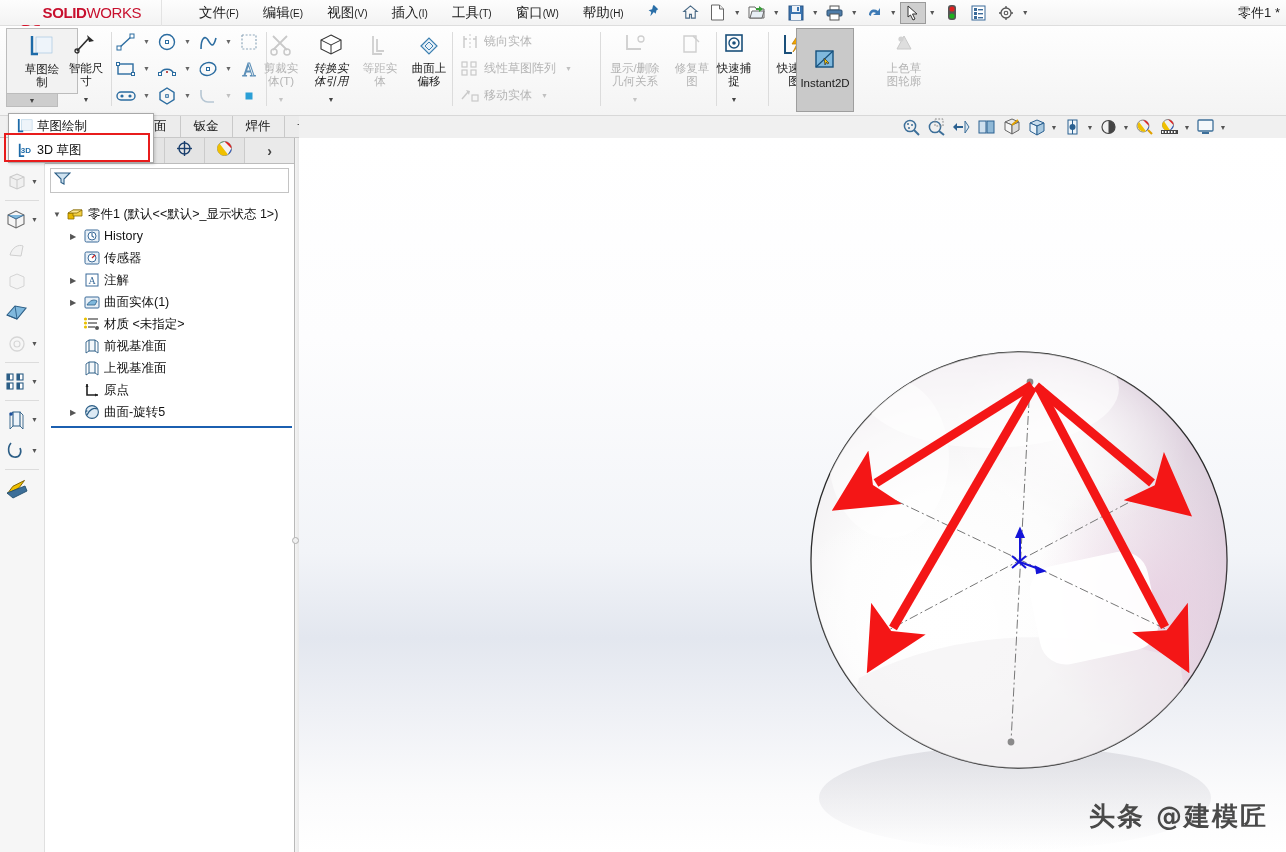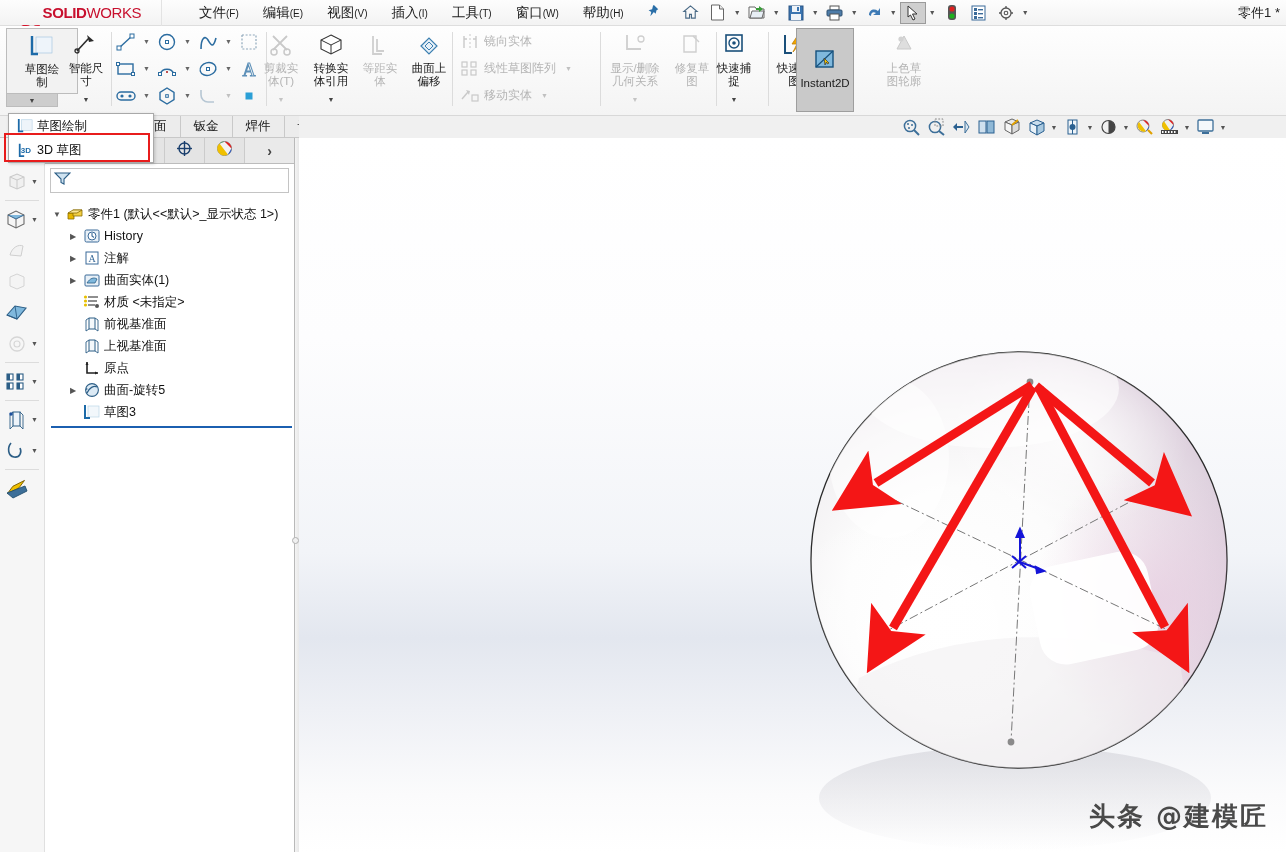--- a/index.html
+++ b/index.html
@@ -438,21 +438,21 @@
               <circle cx="19" cy="19" r="3" fill="none" stroke="#c9c9c9" stroke-width="1.5"></circle>
             </svg>
         </div>
         <div>剪裁实</div>
         <div>体(T)</div>
       </div>
       <div class="splitarrow dis" style="width:50px;margin-top:5px;color:#c4c4c4;">▼</div>
     </div>
 
     <div class="rgroup" style="left:306px;width:50px;">
-      <div class="bigbtn" style="width:50px;">
+      <div class="bigbtn" style="width:50px;font-style:italic;">
         <div class="bi">
           <svg width="26" height="24" viewBox="0 0 26 24">
               <path d="M13 2l10 5v9l-10 5-10-5V7z" fill="#fff" stroke="#333" stroke-width="1.1"></path>
               <path d="M3 7l10 5 10-5M13 12v9" fill="none" stroke="#333" stroke-width="1"></path>
             </svg>
         </div>
         <div>转换实</div>
         <div>体引用</div>
       </div>
       <div class="splitarrow" style="width:50px;margin-top:5px;">▼</div>
@@ -926,20 +926,31 @@
         <span class="tico">
           <svg width="18" height="16" viewBox="0 0 18 16">
               <rect x="2" y="2" width="14" height="12" rx="1.5" fill="#e8f0f7" stroke="#3a6a99"></rect>
               <circle cx="9" cy="8" r="4" fill="#fff" stroke="#3a6a99"></circle>
               <path d="M9 5v3l2 1.5" stroke="#3a6a99" stroke-width="1.1" fill="none"></path>
             </svg>
         </span>
         <span class="tlbl">History</span>
       </div>
       <div class="trow" style="padding-left:16px;">
+        <span class="texp"></span>
+        <span class="tico">
+          <svg width="18" height="16" viewBox="0 0 18 16">
+              <rect x="2" y="2" width="14" height="12" rx="1.5" fill="#e8f0f7" stroke="#3a6a99"></rect>
+              <circle cx="9" cy="8" r="4" fill="#fff" stroke="#3a6a99"></circle>
+              <path d="M9 8L12 5" stroke="#cc2020" stroke-width="1.3"></path>
+            </svg>
+        </span>
+        <span class="tlbl">传感器</span>
+      </div>
+      <div class="trow" style="padding-left:16px;">
         <span class="texp">▶</span>
         <span class="tico">
           <svg width="18" height="16" viewBox="0 0 18 16">
               <rect x="3" y="2" width="12" height="12" fill="#fff" stroke="#3a6a99"></rect>
               <text x="9" y="12" font-size="10" text-anchor="middle" fill="#3a6a99" font-family="Liberation Serif, serif">A</text>
             </svg>
         </span>
         <span class="tlbl">注解</span>
       </div>
       <div class="trow" style="padding-left:16px;">
@@ -1003,30 +1014,20 @@
       <div class="trow" style="padding-left:16px;">
         <span class="texp">▶</span>
         <span class="tico">
           <svg width="18" height="16" viewBox="0 0 18 16">
               <circle cx="9" cy="8" r="6.4" fill="#dceaf5" stroke="#2c5e86" stroke-width="1.1"></circle>
               <path d="M4 11c2-5 7-8 10-6" fill="none" stroke="#2c5e86" stroke-width="1.2"></path>
               <path d="M3 6l2 1-2 1z" fill="#2c5e86"></path>
             </svg>
         </span>
         <span class="tlbl">曲面-旋转5</span>
-      </div>
-      <div class="trow" style="padding-left:16px;">
-        <span class="texp"></span>
-        <span class="tico">
-          <svg width="18" height="16" viewBox="0 0 18 16">
-              <rect x="5" y="2" width="11" height="11" fill="#f2f7fb" stroke="#bcd6e8" stroke-width="0.7"></rect>
-              <path d="M2 1v13h5" fill="none" stroke="#1c6aa8" stroke-width="2"></path>
-            </svg>
-        </span>
-        <span class="tlbl">草图3</span>
       </div>
       <div class="tree-sel-line"></div>
     </div>
   </div>
 
   <div class="vsplit"></div>
   <div class="splitter-dot"></div>
 
   <div class="viewport">
     <svg width="987" height="714" viewBox="0 0 987 714" style="position:absolute;left:0;top:0;">

